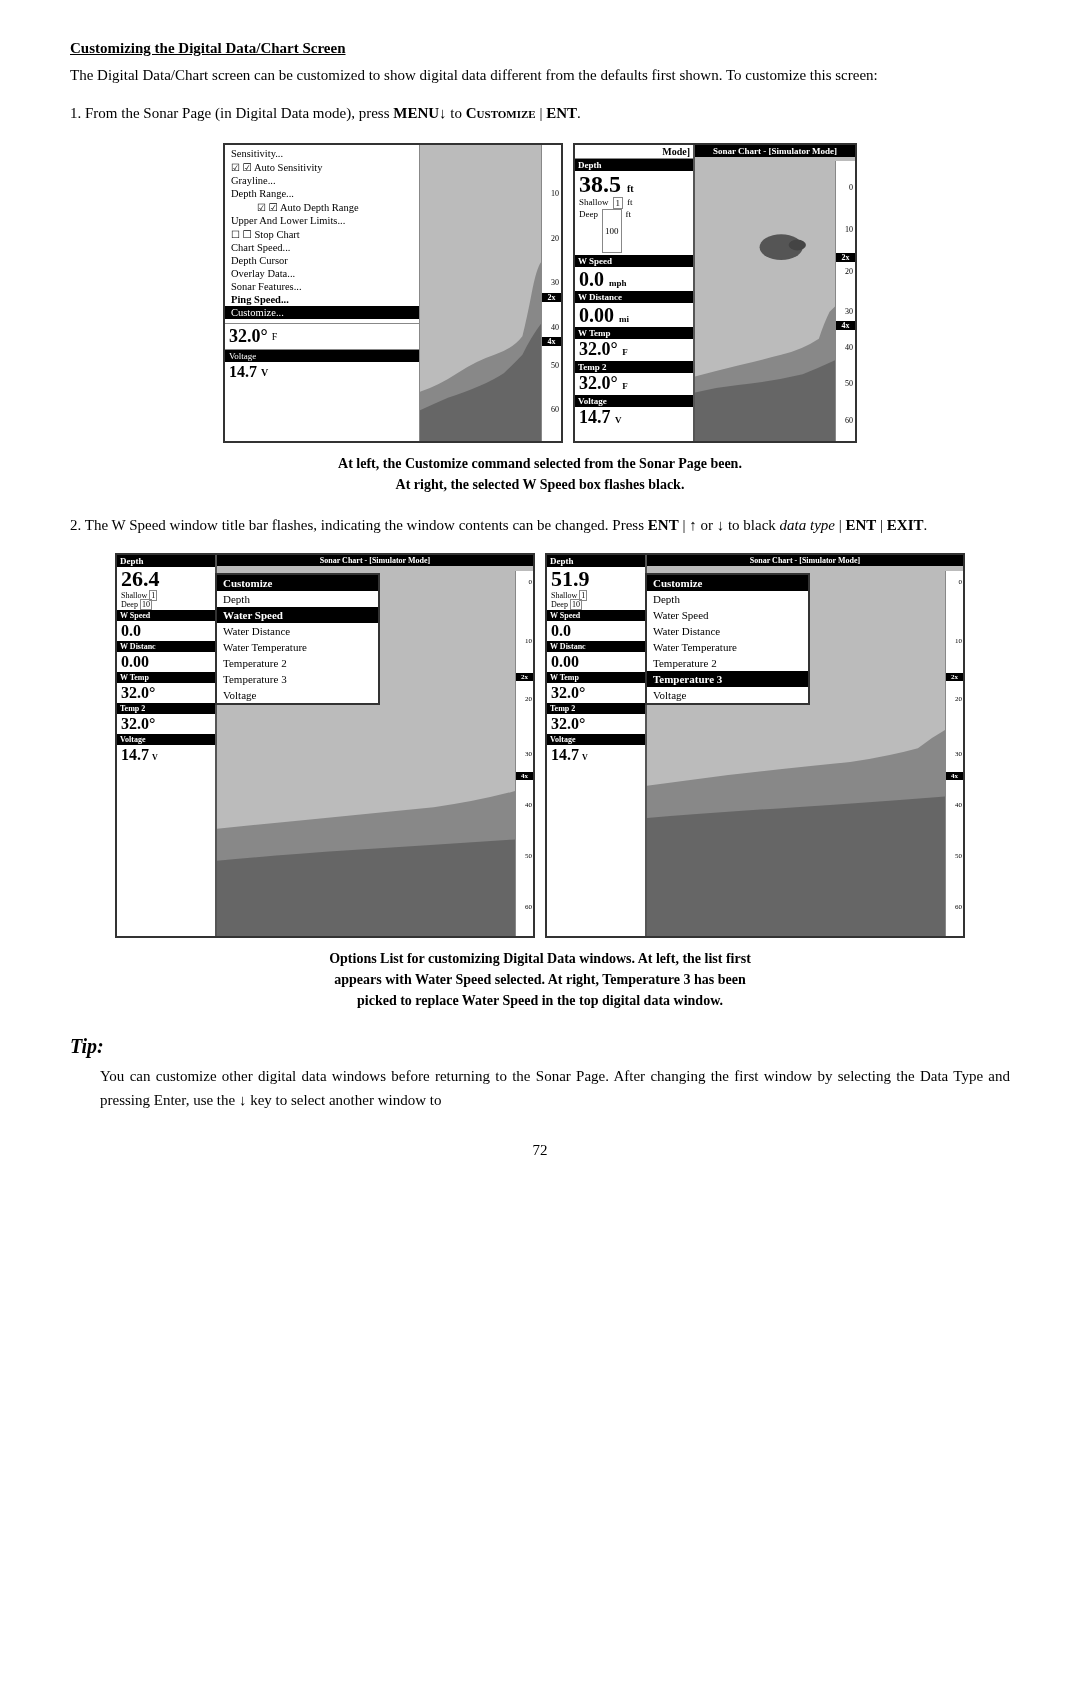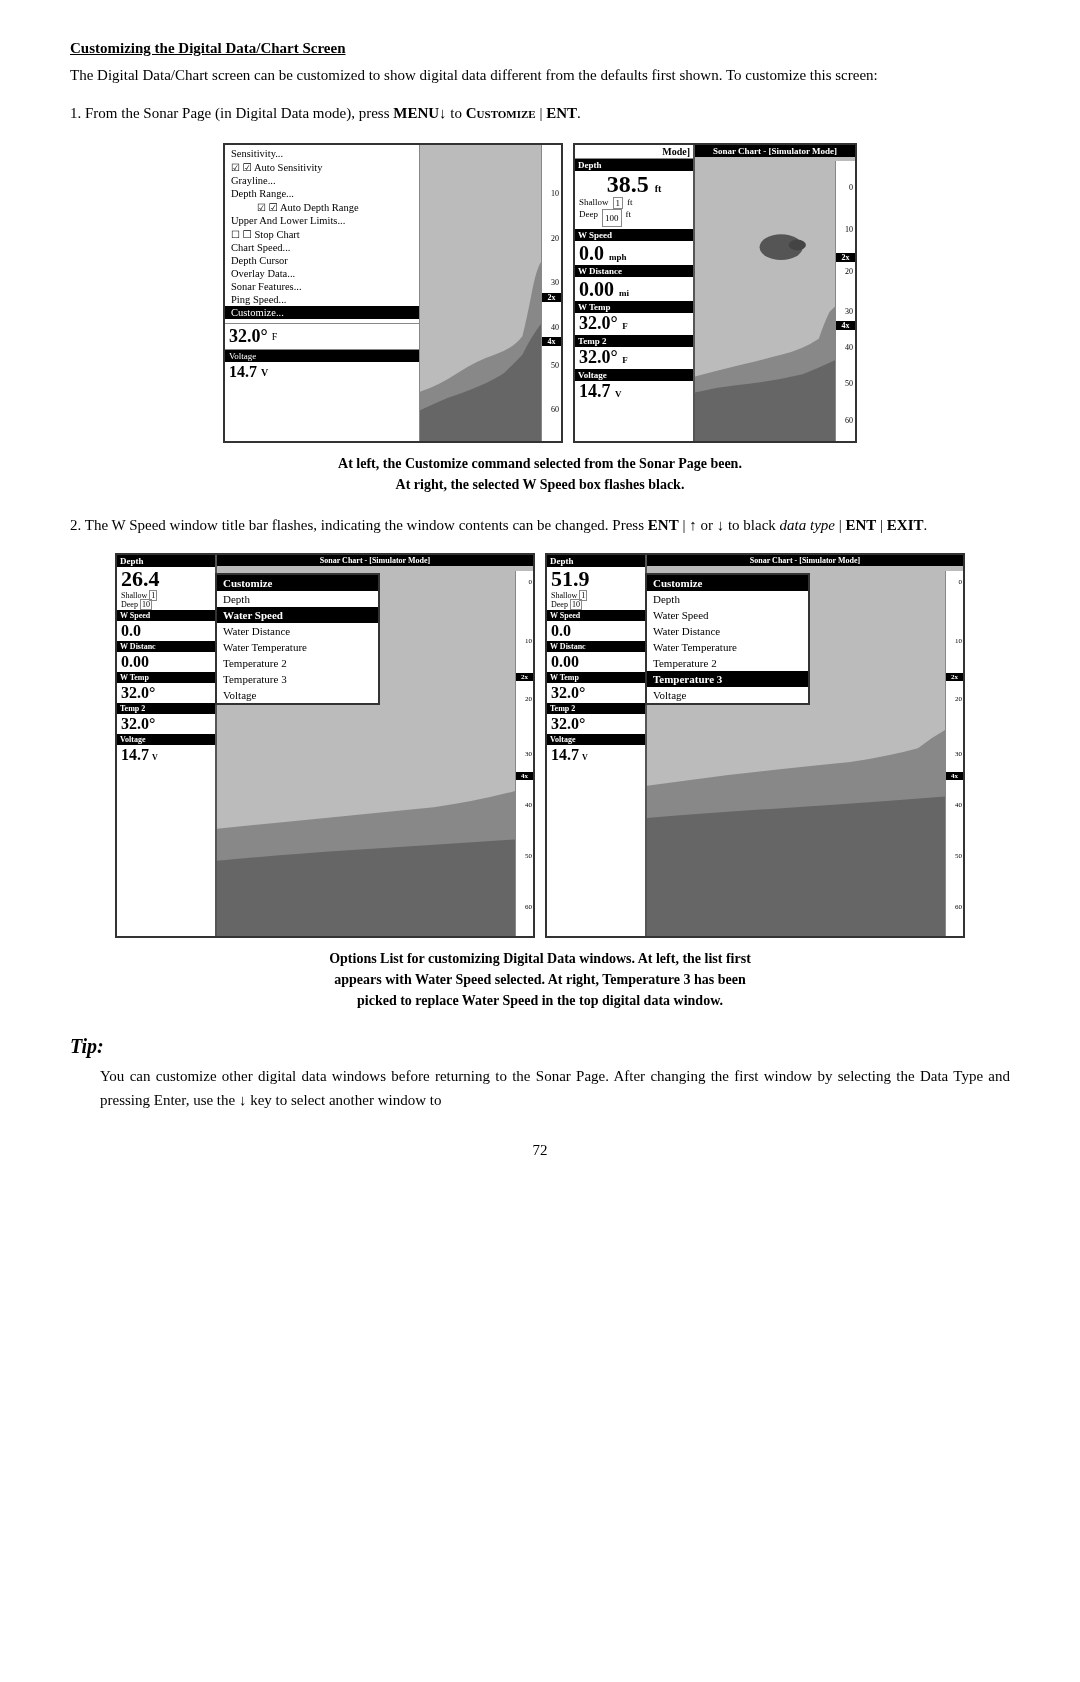--- a/index.html
+++ b/index.html
@@ -190,21 +190,21 @@
         <div class="menu-item checked" style="font-size:10.5px;">☑ Auto Sensitivity</div>
         <div class="menu-item" style="font-size:10.5px;">Grayline...</div>
         <div class="menu-item" style="font-size:10.5px;">Depth Range...</div>
         <div class="menu-item checked" style="font-size:10.5px;padding-left:32px;">☑ Auto Depth Range</div>
         <div class="menu-item" style="font-size:10.5px;">Upper And Lower Limits...</div>
         <div class="menu-item unchecked" style="font-size:10.5px;">☐ Stop Chart</div>
         <div class="menu-item" style="font-size:10.5px;">Chart Speed...</div>
         <div class="menu-item" style="font-size:10.5px;">Depth Cursor</div>
         <div class="menu-item" style="font-size:10.5px;">Overlay Data...</div>
         <div class="menu-item" style="font-size:10.5px;">Sonar Features...</div>
-        <div class="menu-item" style="font-size:10.5px;">Ping Speed...</div>
+        <div class="menu-item" style="font-size:10.5px;font-weight:bold;">Ping Speed...</div>
         <div class="menu-item selected" style="font-size:10.5px;">Customize...</div>
 
         <div style="margin-top:4px;border-top:1px solid #888;padding:2px 4px;font-size:10px;display:flex;align-items:center;gap:4px;">
           <span style="font-size:18px;font-weight:bold;">32.0°</span>
           <span style="font-size:10px;">F</span>
         </div>
         <div style="border-top:1px solid #888;padding:1px 4px;font-size:9px;background:#000;color:#fff;">
           <span>Voltage</span>
         </div>
         <div style="padding:1px 4px;font-size:16px;font-weight:bold;display:flex;align-items:center;gap:4px;">
@@ -234,29 +234,29 @@
     </div>
   </div>
 
   <div class="screen-box right-panel" style="width:284px;height:300px;background:#e8e8e8;">
 
     <div class="digital-data-col" style="width:120px;background:#fff;border-right:2px solid #555;display:flex;flex-direction:column;font-size:11px;">
 
       <div style="background:#fff;border-bottom:1px solid #888;padding:1px 3px;font-size:10px;font-weight:bold;text-align:right;">Mode]</div>
 
       <div style="background:#000;color:#fff;font-size:9px;font-weight:bold;padding:1px 3px;">Depth</div>
-      <div style="font-size:24px;font-weight:bold;padding:1px 4px;line-height:1;text-align:center;">38.5 <span style="font-size:10px;">ft</span></div>
+      <div style="font-size:24px;font-weight:bold;padding:1px 4px;line-height:1;">38.5 <span style="font-size:10px;">ft</span></div>
       <div style="font-size:9px;padding:0 4px;display:flex;gap:4px;">
         <span>Shallow</span>
           <span style="border:1px solid #888;padding:0 2px;">1</span>
           <span>ft</span>
       </div>
       <div style="font-size:9px;padding:0 4px;display:flex;gap:4px;">
         <span>Deep</span>
-          <span style="border:1px solid #888;padding:3px 2px;">100</span>
+          <span style="border:1px solid #888;padding:16px 2px;">100</span>
           <span>ft</span>
       </div>
 
       <div style="background:#000;color:#fff;font-size:9px;font-weight:bold;padding:1px 3px;margin-top:2px;">W Speed</div>
       <div style="font-size:20px;font-weight:bold;padding:1px 4px;line-height:1.1;">0.0 <span style="font-size:9px;">mph</span></div>
 
       <div style="background:#000;color:#fff;font-size:9px;font-weight:bold;padding:1px 3px;">W Distance</div>
       <div style="font-size:20px;font-weight:bold;padding:1px 4px;line-height:1.1;">0.00 <span style="font-size:9px;">mi</span></div>
 
       <div style="background:#000;color:#fff;font-size:9px;font-weight:bold;padding:1px 3px;">W Temp</div>

